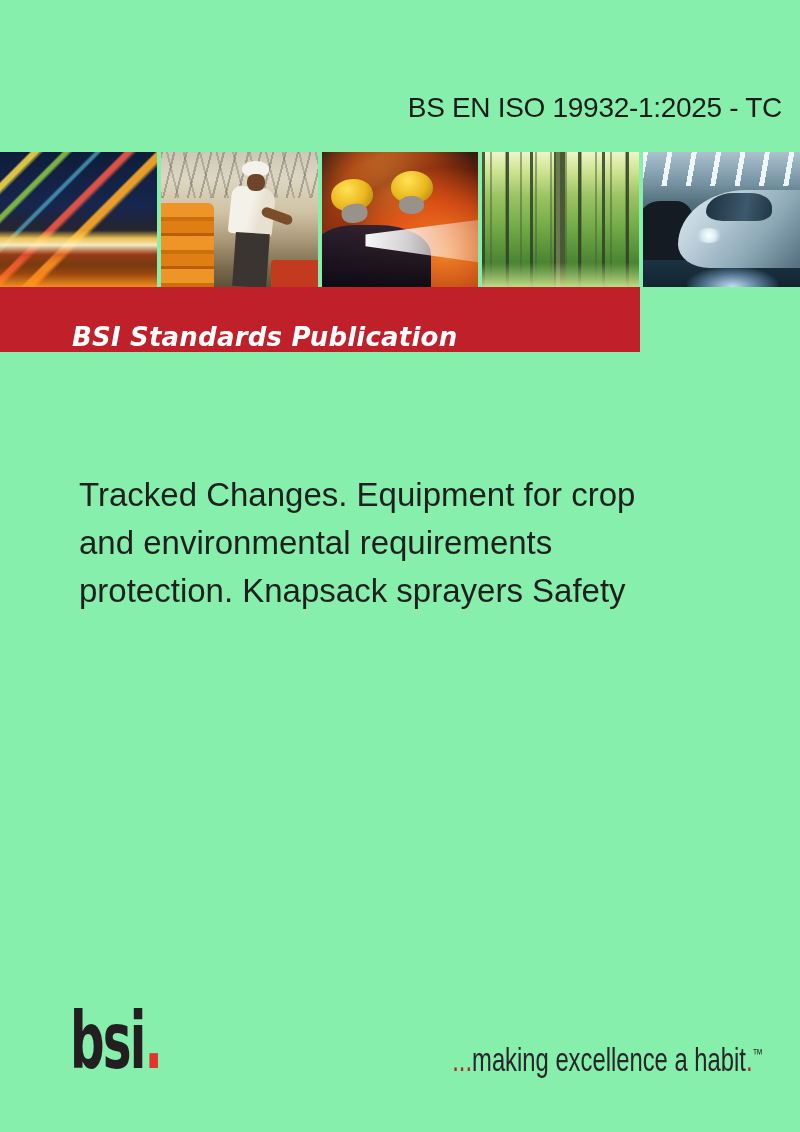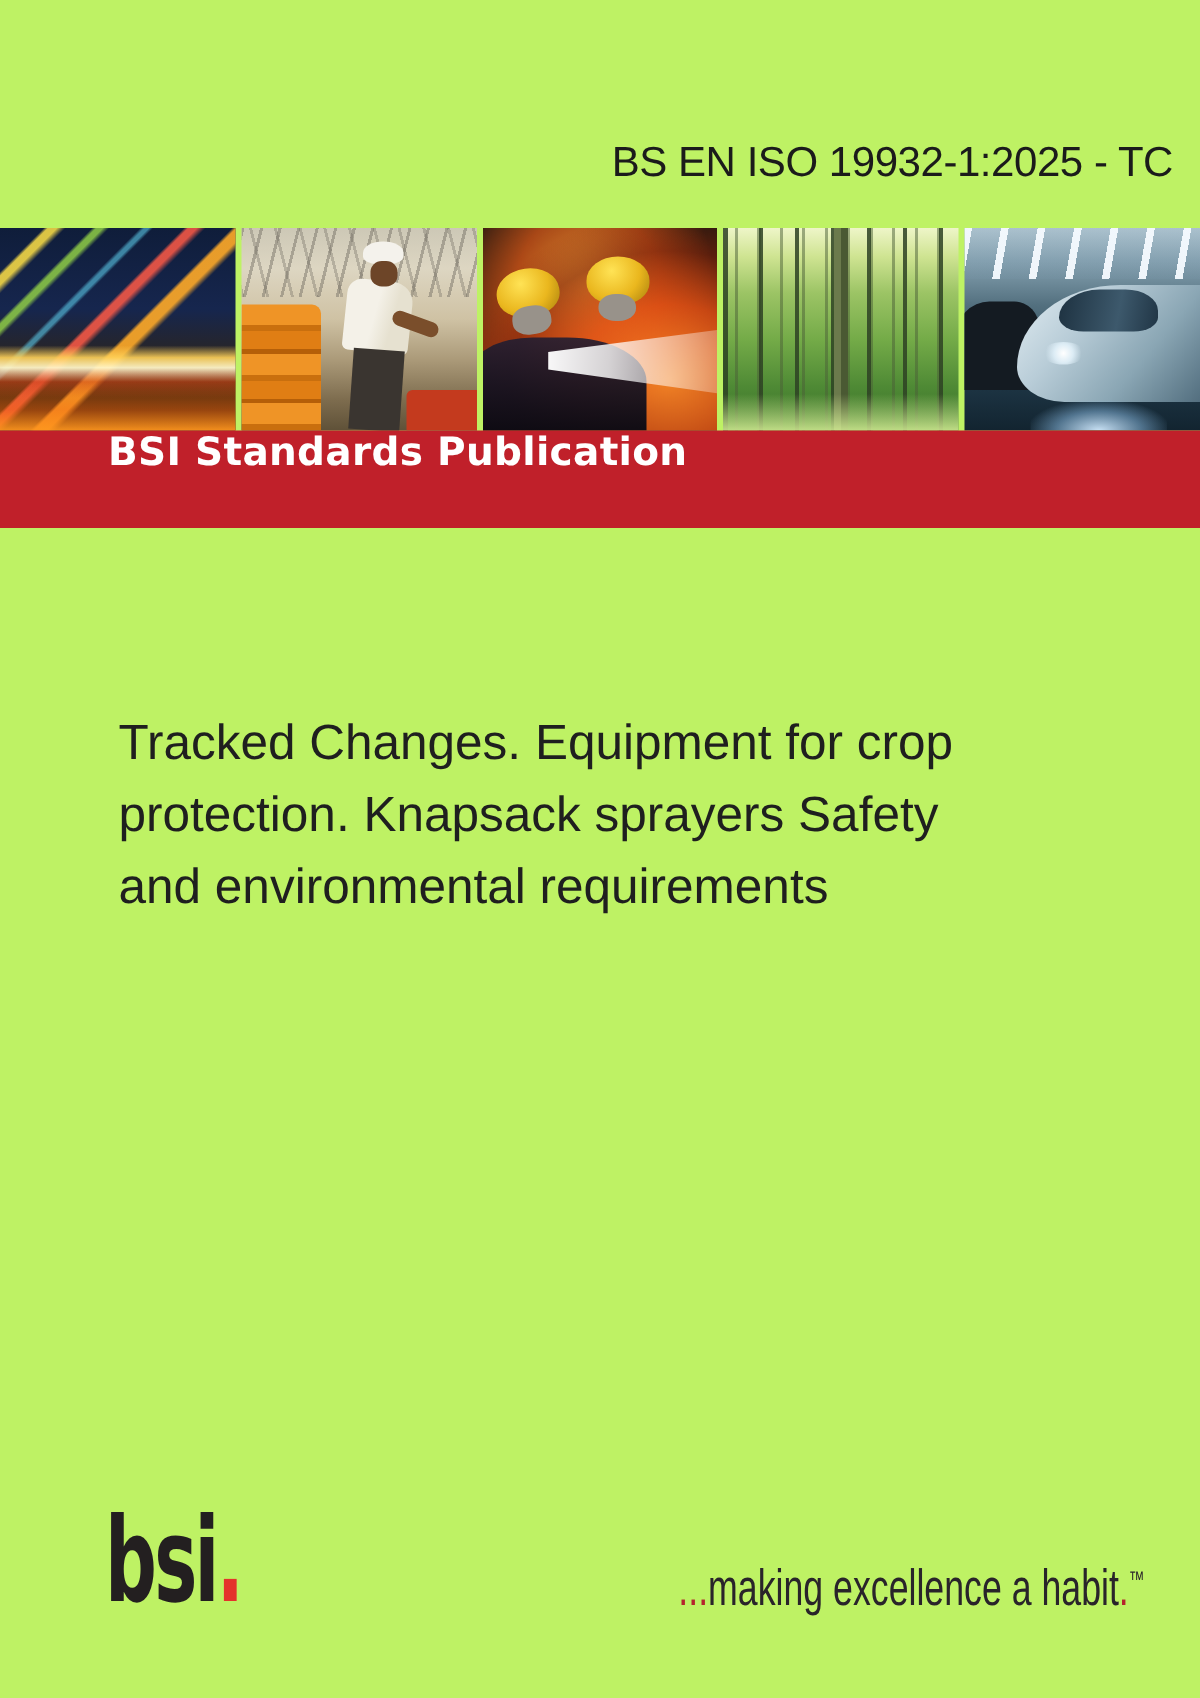--- a/index.html
+++ b/index.html
@@ -1,16 +1,16 @@
 <!DOCTYPE html>
 <html><head>
 <meta charset="utf-8">
 <style>
   html,body{margin:0;padding:0;background:#fff;}
-  .page{position:relative;width:800px;height:1132px;background:#bef264;overflow:hidden;
+  .page{position:relative;width:800px;height:1132px;background:#86efac;overflow:hidden;
         font-family:"Liberation Sans",sans-serif;color:#1b1b1b;}
 
   
   .doc-number{position:absolute;top:92px;right:18px;font-size:28px;letter-spacing:-0.3px;color:#1b1b1b;}
 
   
   .photo-strip{position:absolute;top:152px;left:0;width:800px;height:135px;display:flex;gap:4px;}
   .photo{flex:1 1 0;position:relative;overflow:hidden;}
 
   
@@ -72,22 +72,22 @@
     border-radius:48% 14% 10% 22% / 70% 30% 16% 30%;}
   .car-windshield{position:absolute;left:40%;top:30%;width:42%;height:21%;
     background:linear-gradient(100deg,#1d3140,#3d596c 60%,#203545);
     border-radius:50% 40% 30% 30% / 80% 60% 40% 40%;}
   .car-headlight{position:absolute;left:33%;top:56%;width:28px;height:15px;border-radius:50%;
     background:radial-gradient(circle,#ffffff 0%,#dcecf5 40%, rgba(150,190,215,0) 75%);}
   .car-underglow{position:absolute;left:28%;bottom:0;width:58%;height:15%;
     background:radial-gradient(ellipse at 50% 100%, rgba(210,235,255,.95) 0%, rgba(140,190,230,.5) 45%, rgba(0,0,0,0) 75%);}
 
   
-  .banner{position:absolute;top:287px;left:0;width:800px;height:65px;background:#c0202a;
-    display:flex;align-items:flex-start;}
+  .banner{position:absolute;top:287px;left:0;width:640px;height:65px;background:#c0202a;
+    display:flex;align-items:flex-end;font-style:italic;}
   .banner-label{margin-left:72px;color:#ffffff;font-size:26px;font-weight:bold;
     font-family:"DejaVu Sans","Liberation Sans",sans-serif;letter-spacing:0.2px;}
 
   
   .title{position:absolute;left:79px;top:471px;font-size:33px;line-height:48px;color:#1f1f1f;}
 
   
   .logo{position:absolute;left:70px;top:1002px;font-family:"DejaVu Sans",sans-serif;font-weight:bold;
     font-size:78px;line-height:78px;color:#231f20;letter-spacing:-3px;
     transform:scaleX(.62);transform-origin:left top;}
@@ -138,21 +138,21 @@
       <div class="car-underglow"></div>
     </div>
   </div>
 
   <div class="banner">
     <div class="banner-label">BSI Standards Publication</div>
   </div>
 
   <div class="title">
     <div>Tracked Changes. Equipment for crop</div>
+    <div>and environmental requirements</div>
     <div>protection. Knapsack sprayers Safety</div>
-    <div>and environmental requirements</div>
   </div>
 
   <div class="logo"><span>bsi</span><span class="logo-dot">.</span></div>
 
   <div class="tagline"><span class="accent">...</span><span>making excellence a habit</span><span class="accent">.</span><span class="tm">™</span></div>
 
 </div>
 
 </body></html>

